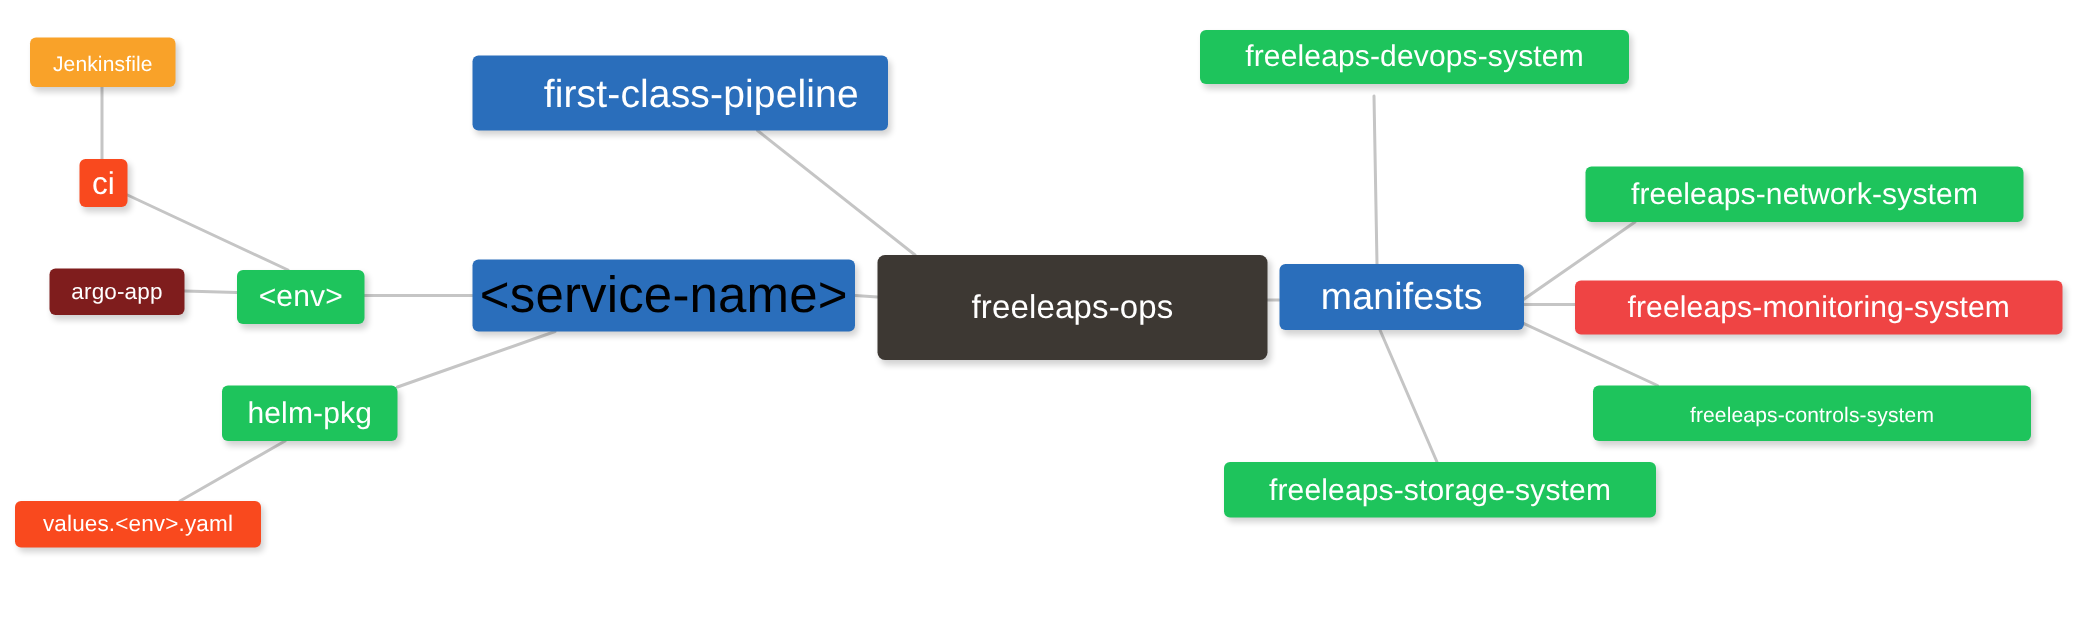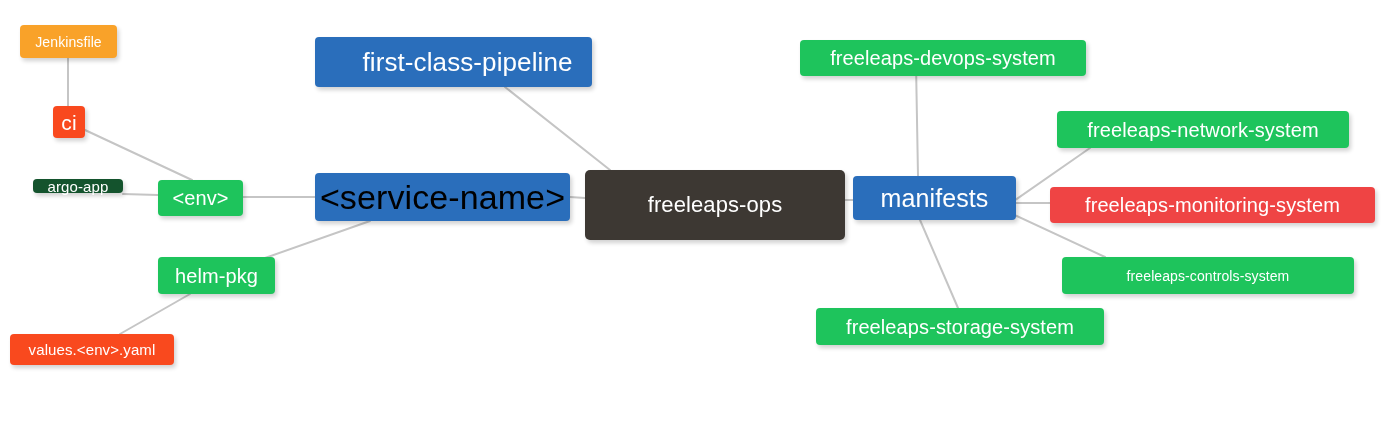--- a/index.html
+++ b/index.html
@@ -62,24 +62,24 @@
       <line x1="1008" y1="203" x2="1050" y2="203" stroke="#c5c5c5" stroke-width="2" stroke-linecap="round"></line>
       <line x1="1008" y1="212" x2="1105" y2="257" stroke="#c5c5c5" stroke-width="2" stroke-linecap="round"></line>
       <line x1="920" y1="220" x2="958" y2="308" stroke="#c5c5c5" stroke-width="2" stroke-linecap="round"></line>
     </svg>
   <div id="node-layer">
       <div class="node root" style="left: 585px; top: 170px; width: 260px; height: 70px; background: rgb(61, 56, 51); font-size: 22px; color: rgb(255, 255, 255);">freeleaps-ops</div>
       <div class="node" style="left: 315px; top: 173px; width: 255px; height: 48px; background: rgb(42, 110, 187); font-size: 34px; color: #000000; text-align: center;">&lt;service-name&gt;</div>
       <div class="node" style="left: 853px; top: 176px; width: 163px; height: 44px; background: rgb(42, 110, 187); font-size: 25px; color: rgb(255, 255, 255);">manifests</div>
       <div class="node" style="left: 315px; top: 37px; width: 277px; height: 50px; background: rgb(42, 110, 187); font-size: 26px; color: rgb(255, 255, 255); padding-left: 28px;">first-class-pipeline</div>
       <div class="node" style="left: 158px; top: 180px; width: 85px; height: 36px; background: rgb(30, 196, 92); font-size: 20px; color: rgb(255, 255, 255);">&lt;env&gt;</div>
-      <div class="node" style="left: 158px; top: 257px; width: 117px; height: 37px; background: rgb(30, 196, 92); font-size: 20px; color: rgb(255, 255, 255);">helm-pkg</div>
+      <div class="node" style="left: 148px; top: 257px; width: 117px; height: 37px; background: rgb(30, 196, 92); font-size: 20px; color: rgb(255, 255, 255);">helm-pkg</div>
       <div class="node" style="left: 53px; top: 106px; width: 32px; height: 32px; background: rgb(249, 73, 30); font-size: 21px; color: rgb(255, 255, 255);">ci</div>
-      <div class="node" style="left: 33px; top: 179px; width: 90px; height: 14px; background: #14532d; font-size: 15px; color: rgb(255, 255, 255);">argo-app</div>
+      <div class="node" style="left: 33px; top: 179px; width: 90px; height: 31px; background: #7f1d1d; font-size: 15px; color: rgb(255, 255, 255);">argo-app</div>
       <div class="node" style="left: 10px; top: 334px; width: 164px; height: 31px; background: rgb(249, 73, 30); font-size: 15px; color: rgb(255, 255, 255);">values.&lt;env&gt;.yaml</div>
       <div class="node" style="left: 20px; top: 25px; width: 97px; height: 33px; background: rgb(249, 162, 41); font-size: 14px; color: rgb(255, 255, 255);">Jenkinsfile</div>
-      <div class="node" style="left: 800px; top: 40px; width: 286px; height: 36px; background: rgb(30, 196, 92); font-size: 20px; color: rgb(255, 255, 255);">freeleaps-devops-system</div>
+      <div class="node" style="left: 800px; top: 20px; width: 286px; height: 36px; background: rgb(30, 196, 92); font-size: 20px; color: rgb(255, 255, 255);">freeleaps-devops-system</div>
       <div class="node" style="left: 1057px; top: 111px; width: 292px; height: 37px; background: rgb(30, 196, 92); font-size: 20px; color: rgb(255, 255, 255);">freeleaps-network-system</div>
       <div class="node" style="left: 1050px; top: 187px; width: 325px; height: 36px; background: #ef4444; font-size: 20px; color: rgb(255, 255, 255); text-align: center;">freeleaps-monitoring-system</div>
       <div class="node" style="left: 1062px; top: 257px; width: 292px; height: 37px; background: rgb(30, 196, 92); font-size: 14px; color: rgb(255, 255, 255);">freeleaps-controls-system</div>
       <div class="node" style="left: 816px; top: 308px; width: 288px; height: 37px; background: rgb(30, 196, 92); font-size: 20px; color: rgb(255, 255, 255);">freeleaps-storage-system</div>
     </div>
 </div>
 
 </body></html>

